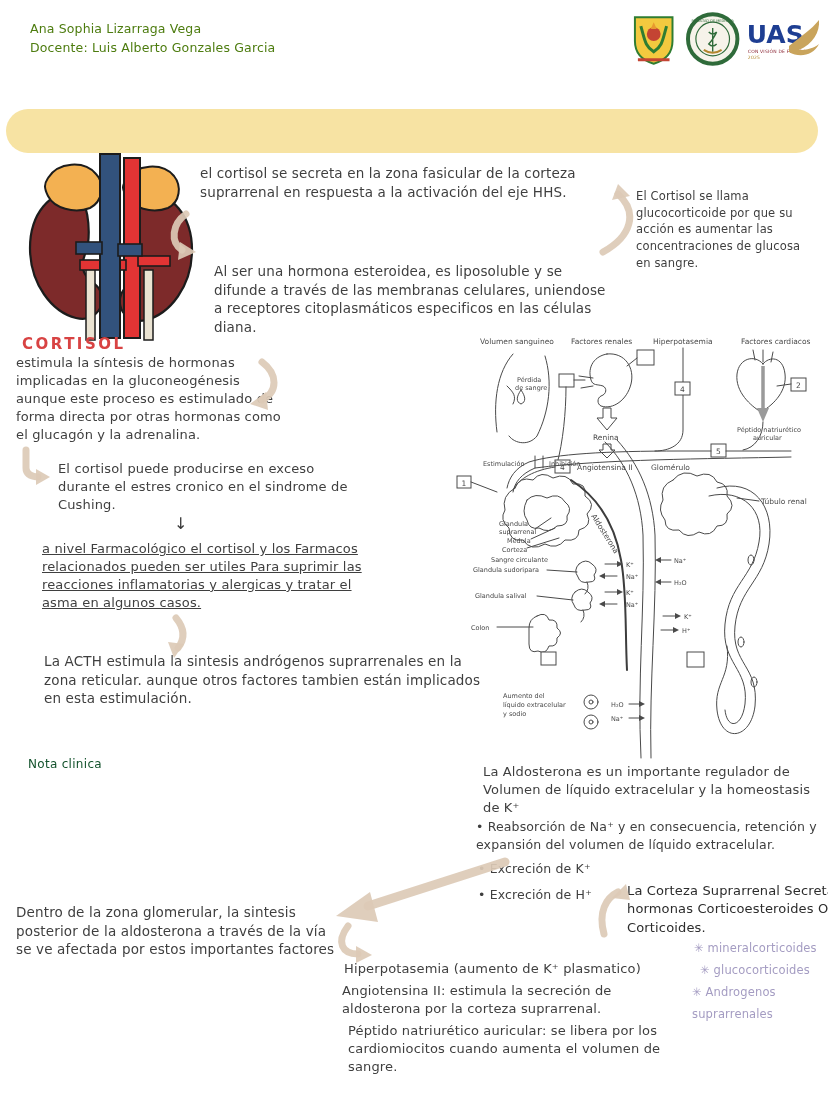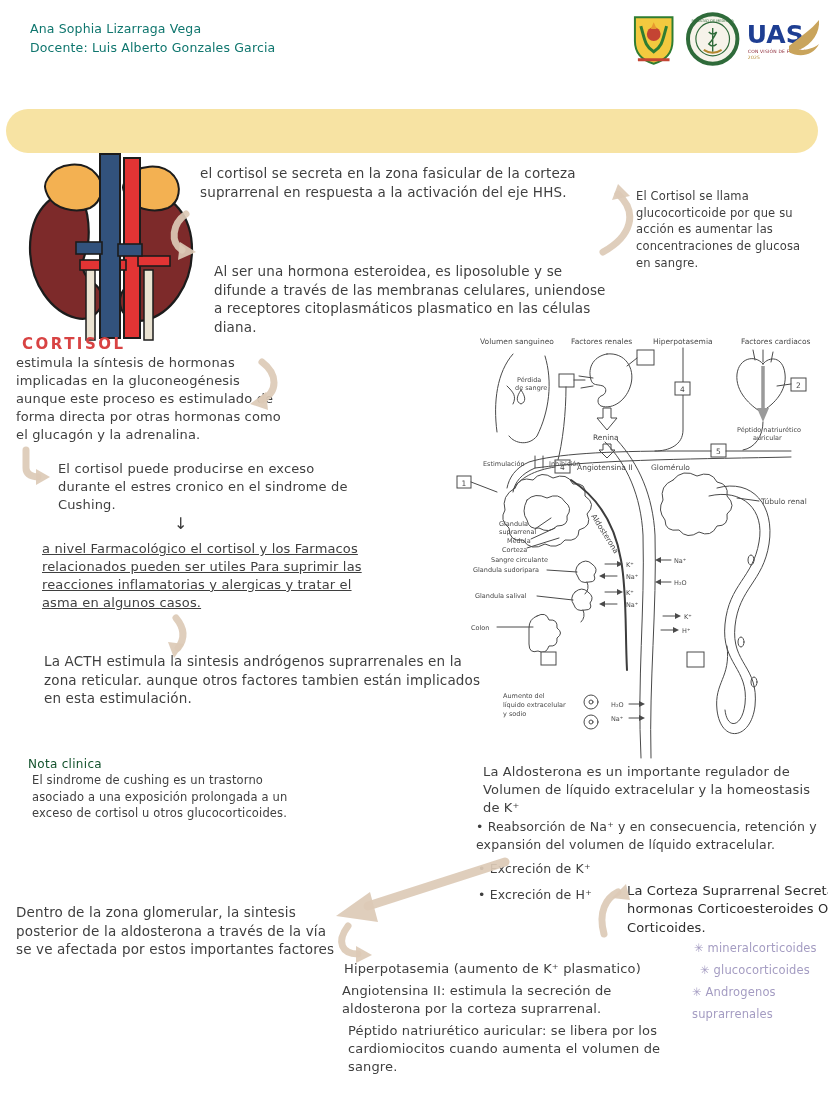--- a/index.html
+++ b/index.html
@@ -5,21 +5,21 @@
   html,body{margin:0;padding:0;background:#ffffff;}
   .page{position:relative;width:828px;height:1103px;background:#ffffff;overflow:hidden;
         font-family:"DejaVu Sans",sans-serif;color:#3f3f3f;}
   .abs{position:absolute;}
   .hand{font-family:"DejaVu Sans",sans-serif;line-height:1.38;letter-spacing:.15px;}
   .f13{font-size:13px;} .f135{font-size:13.5px;}
   .title-band{left:6px;top:109px;width:812px;height:44px;background:#f7e3a3;border-radius:22px;}
   .title-text{left:0;right:0;top:102px;text-align:center;
         font-family:"DejaVu Serif",serif;font-style:italic;font-weight:700;
         font-size:33px;letter-spacing:-.5px;color:#161616;}
-  .name-block{left:30px;top:20px;font-size:12.5px;line-height:1.5;color:#0f766e;}
+  .name-block{left:30px;top:20px;font-size:12.5px;line-height:1.5;color:#4d7c0f;}
   .cortisol-label{left:22px;top:334px;color:#d84343;font-weight:700;font-size:15px;letter-spacing:2.5px;text-align:center;}
   .nota-label{left:28px;top:756px;color:#14532d;font-size:12px;letter-spacing:.3px;}
   .nota-text{left:32px;top:772px;width:272px;font-size:11.5px;line-height:1.45;}
   .gluco-note{left:636px;top:188px;width:172px;font-size:11.5px;line-height:1.45;}
   .corteza-block{left:627px;top:882px;width:215px;font-size:13px;color:#2c2c2c;line-height:1.42;}
   .purple-list{left:694px;top:938px;width:140px;font-size:11.5px;line-height:1.9;color:#a49cc2;}
   .down-glyph{left:174px;top:514px;font-size:16px;color:#3a3a3a;}
   .bullet{line-height:1.42;}
   .logos{left:628px;top:8px;width:190px;height:62px;display:flex;align-items:center;gap:7px;}
   .uas-text{font-weight:900;font-size:25px;color:#1e3e92;letter-spacing:0px;line-height:1;}
@@ -81,29 +81,28 @@
     <rect x="62" y="110" width="46" height="10" fill="#e23434" stroke="#1c1c1c" stroke-width="1.6"></rect>
     <rect x="120" y="106" width="32" height="10" fill="#e23434" stroke="#1c1c1c" stroke-width="1.6"></rect>
     <rect x="82" y="4" width="20" height="184" fill="#32527c" stroke="#1c1c1c" stroke-width="2"></rect>
     <rect x="58" y="92" width="26" height="12" fill="#32527c" stroke="#1c1c1c" stroke-width="1.6"></rect>
     <rect x="100" y="94" width="24" height="12" fill="#32527c" stroke="#1c1c1c" stroke-width="1.6"></rect>
   </svg>
 
   <div class="abs cortisol-label hand">CORTISOL</div>
 
   <div class="abs hand f135" style="left:200px;top:164px;width:398px;">el cortisol se secreta en la zona fasicular de la corteza suprarrenal en respuesta a la activación del eje HHS.</div>
-  <div class="abs hand f135" style="left:214px;top:262px;width:400px;">Al ser una hormona esteroidea, es liposoluble y se difunde a través de las membranas celulares, uniendose a receptores citoplasmáticos plasmatico en las células diana.</div>
+  <div class="abs hand f135" style="left:214px;top:262px;width:400px;">Al ser una hormona esteroidea, es liposoluble y se difunde a través de las membranas celulares, uniendose a receptores citoplasmáticos especificos en las células diana.</div>
   <div class="abs hand gluco-note">El Cortisol se llama glucocorticoide por que su acción es aumentar las concentraciones de glucosa en sangre.</div>
   <div class="abs hand f13" style="left:16px;top:354px;width:278px;">estimula la síntesis de hormonas implicadas en la gluconeogénesis aunque este proceso es estimulado de forma directa por otras hormonas como el glucagón y la adrenalina.</div>
   <div class="abs hand f13" style="left:58px;top:460px;width:292px;">El cortisol puede producirse en exceso durante el estres cronico en el sindrome de Cushing.</div>
   <div class="abs down-glyph">↓</div>
   <div class="abs hand f13" style="left:42px;top:540px;width:345px;text-decoration:underline;">a nivel Farmacológico el cortisol y los Farmacos relacionados pueden ser utiles Para suprimir las reacciones inflamatorias y alergicas y tratar el asma en algunos casos.</div>
   <div class="abs hand f135" style="left:44px;top:652px;width:438px;">La ACTH estimula la sintesis andrógenos suprarrenales en la zona reticular. aunque otros factores tambien están implicados en esta estimulación.</div>
   <div class="abs nota-label hand">Nota clinica</div>
-  <div class="abs nota-text hand">El sindrome de cushing es un trastorno asociado a una exposición prolongada a un exceso de cortisol u otros glucocorticoides.</div>
 
   <div class="abs hand f13" style="left:483px;top:763px;width:330px;">La Aldosterona es un importante regulador de Volumen de líquido extracelular y la homeostasis de K⁺</div>
   <div class="abs hand bullet" style="left:476px;top:818px;width:348px;font-size:12.5px;">• Reabsorción de Na⁺ y en consecuencia, retención y expansión del volumen de líquido extracelular.</div>
   <div class="abs hand bullet" style="left:478px;top:860px;width:200px;font-size:12.5px;">• Excreción de K⁺</div>
   <div class="abs hand bullet" style="left:478px;top:886px;width:200px;font-size:12.5px;">• Excreción de H⁺</div>
 
   <div class="abs corteza-block hand">La Corteza Suprarrenal Secreta hormonas Corticoesteroides O Corticoides.</div>
   <div class="abs purple-list hand">
     <div>✳ mineralcorticoides</div>
     <div style="margin-left:6px;">✳ glucocorticoides</div>

